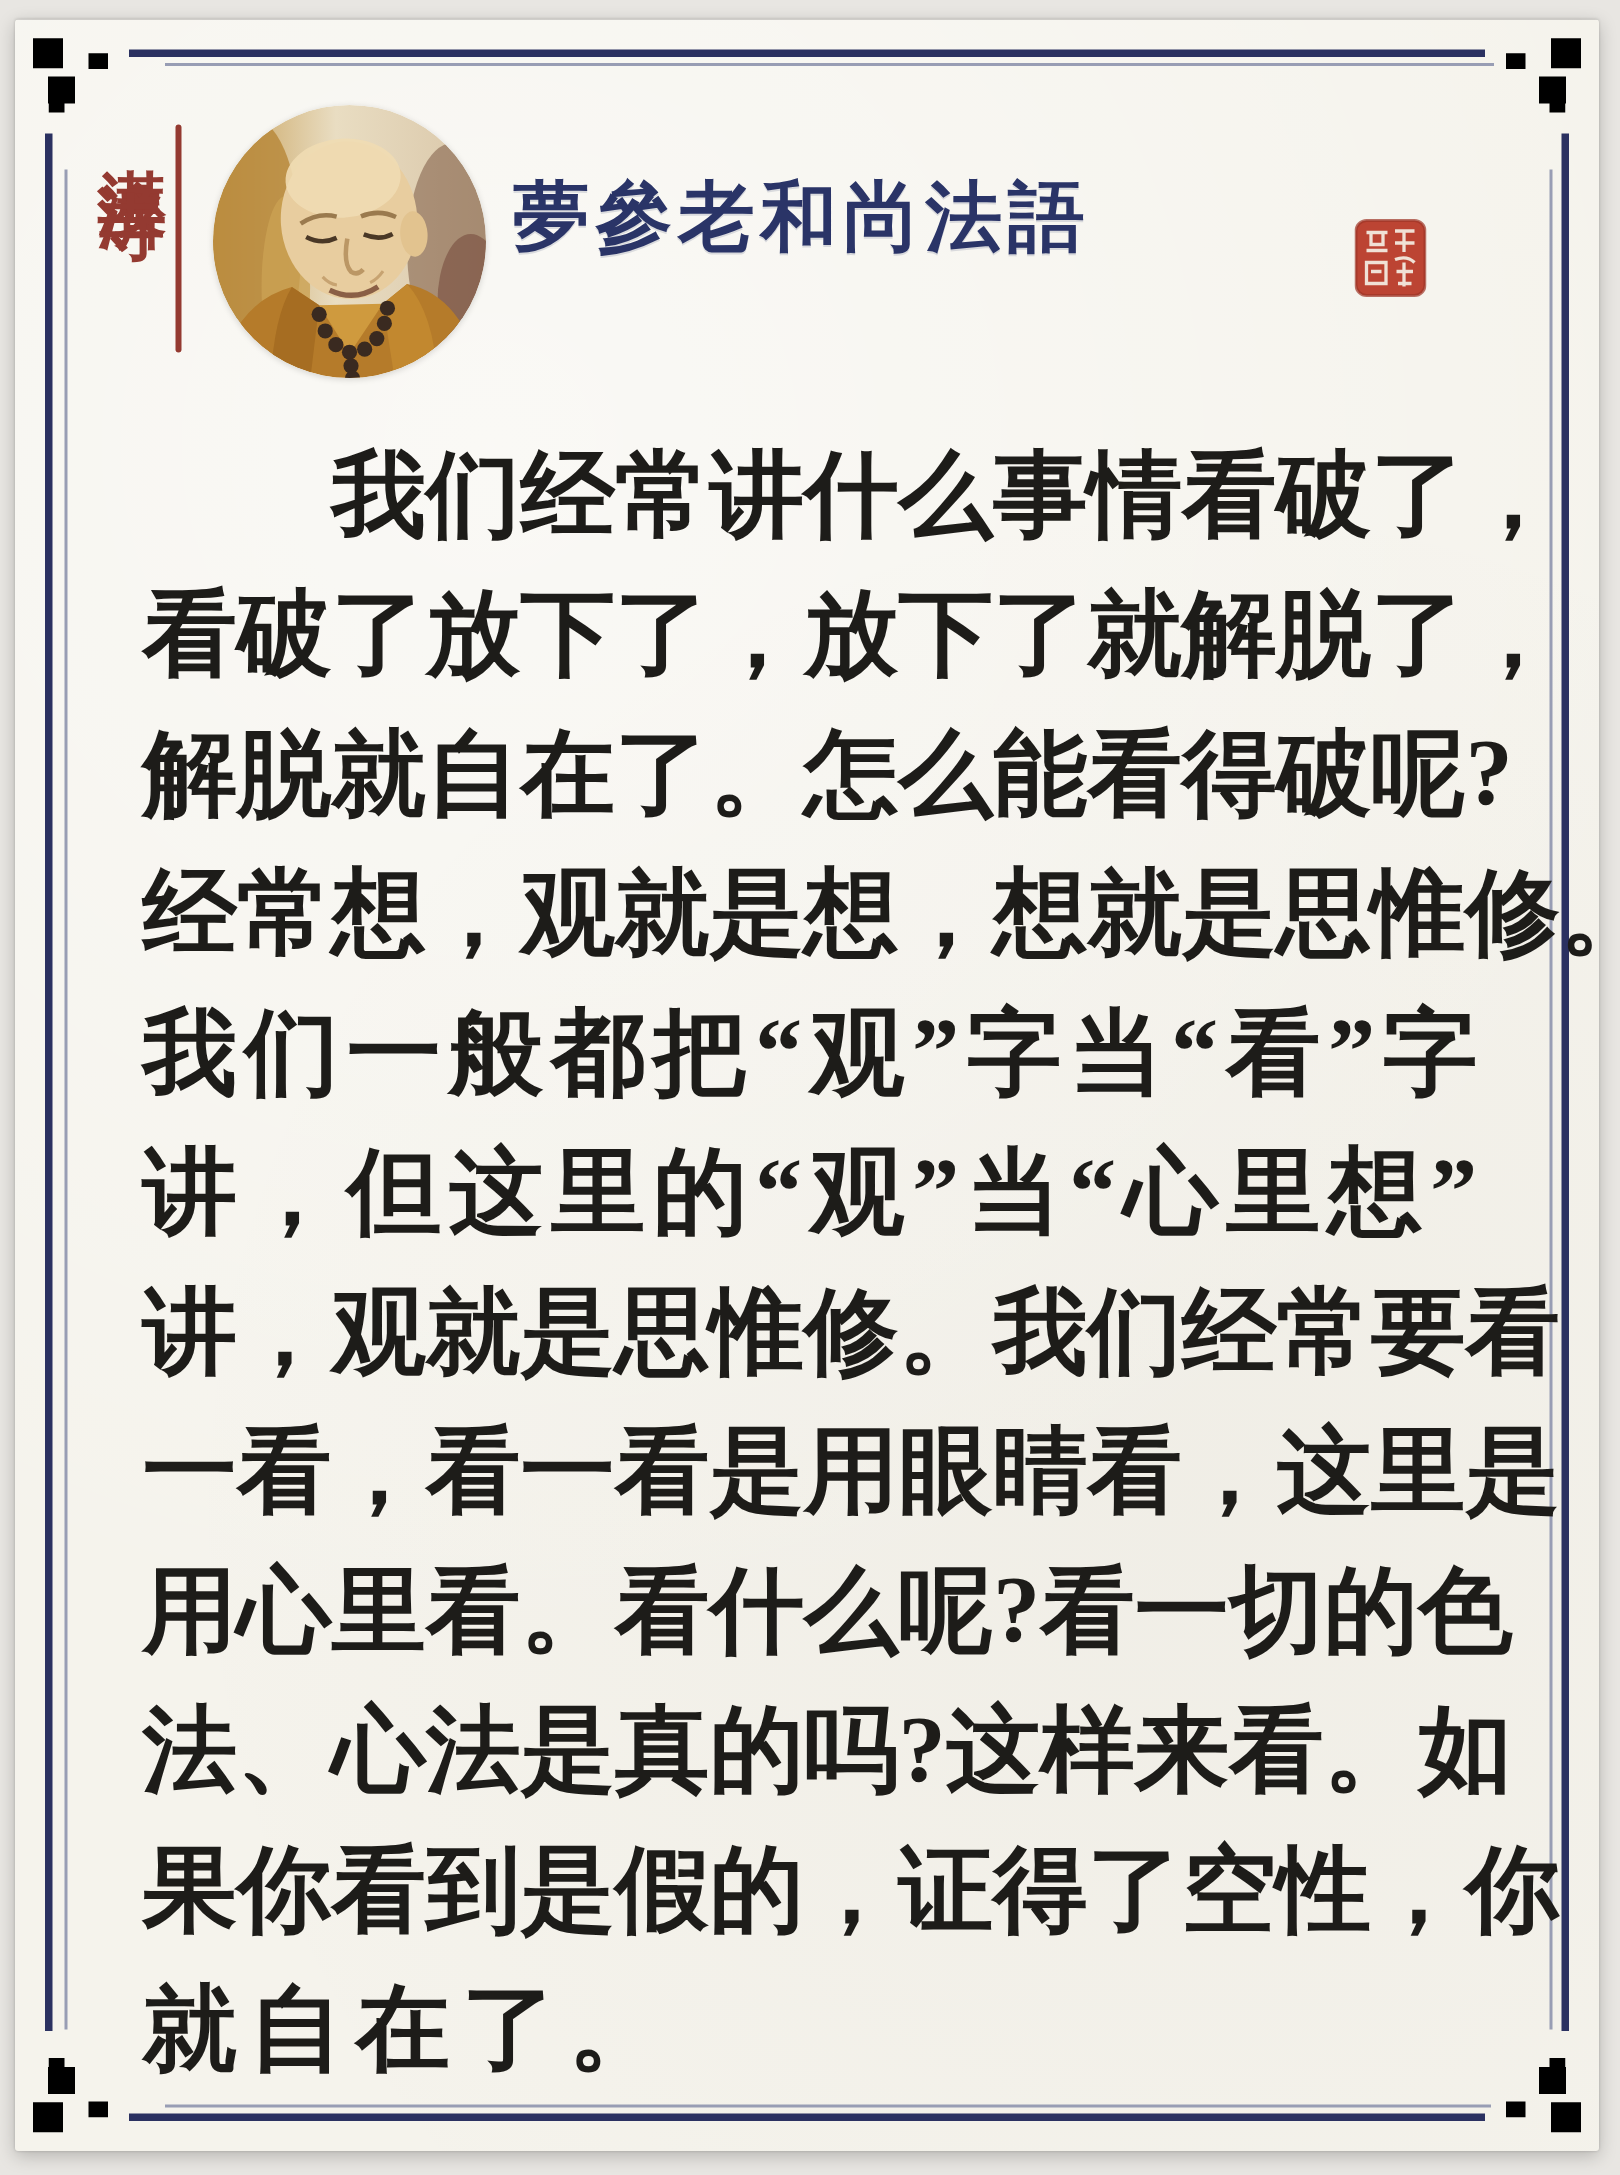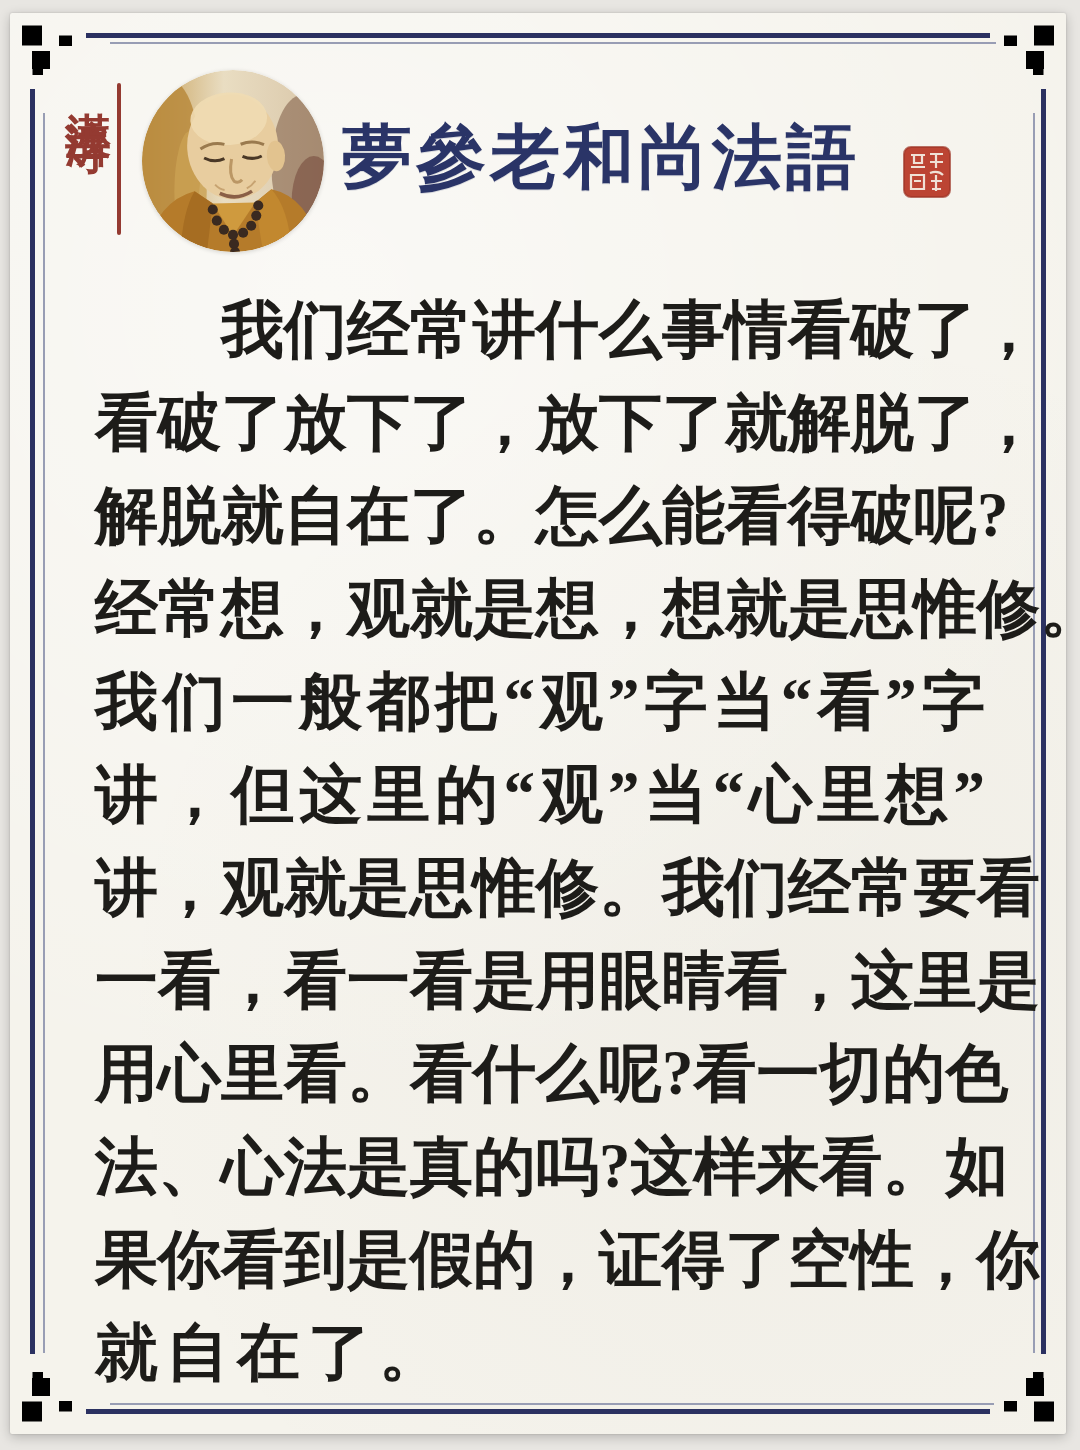--- a/index.html
+++ b/index.html
@@ -56,21 +56,21 @@
     position:absolute;left:107px;top:70px;width:4px;height:152px;
     background:var(--temple-red);border-radius:2px;
   }
   .avatar{
     position:absolute;left:132px;top:57px;width:182px;height:182px;
     border-radius:50%;overflow:hidden;
     box-shadow:0 1px 4px rgba(0,0,0,.15);
   }
   .title{
     position:absolute;left:332px;top:98px;
-    font-size:70px;font-weight:700;color:var(--title-navy);
+    font-size:51px;font-weight:700;color:var(--title-navy);
     letter-spacing:4px;white-space:nowrap;
     text-shadow:0 1px 0 rgba(42,52,103,.15);
   }
   .seal{position:absolute;left:893px;top:132px;width:48px;height:54px;}
   
   .body-text{
     position:absolute;left:85px;top:270px;width:890px;
     font-size:63px;font-weight:600;color:var(--ink);
   }
   .body-line{

